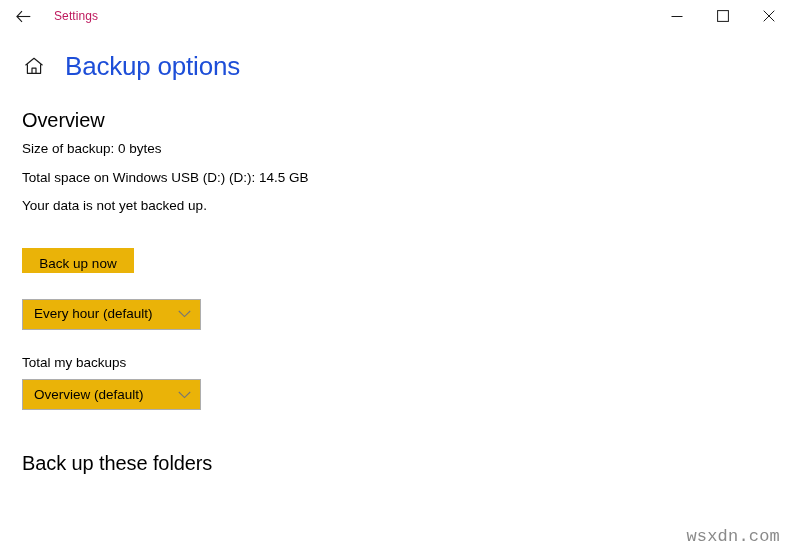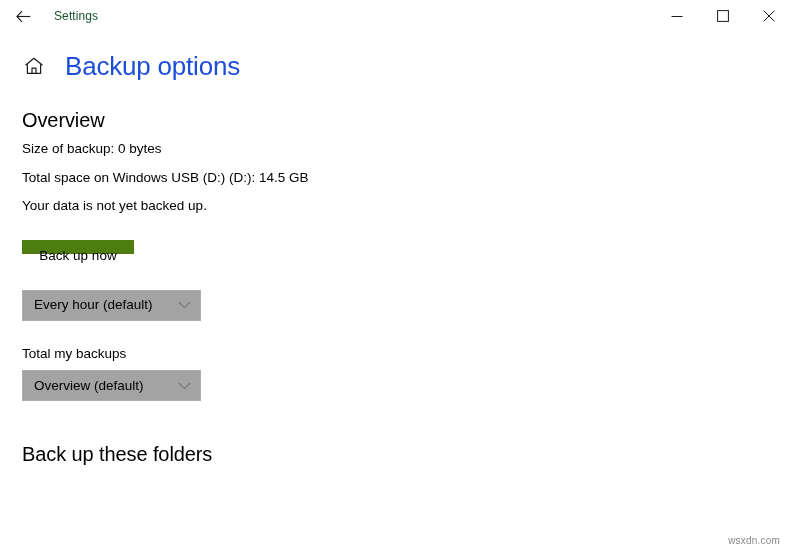--- a/index.html
+++ b/index.html
@@ -29,21 +29,21 @@
     display: flex;
     align-items: center;
     justify-content: center;
     cursor: pointer;
   }
   .back-button svg { display: block; }
   .titlebar-title {
     display: flex;
     align-items: center;
     font-size: 12px;
-    color: #14532d;
+    color: #be185d;
     letter-spacing: 0.1px;
     padding-left: 8px;
   }
   .titlebar-spacer { flex: 1; }
   .win-controls {
     display: flex;
     align-items: stretch;
   }
   .win-btn {
     width: 46px;
@@ -95,47 +95,47 @@
   .info-line {
     font-size: 13.5px;
     color: #000000;
     line-height: 1;
   }
   .info-line-1 { margin-top: 12px; }
   .info-line-2 { margin-top: 15px; }
   .info-line-3 { margin-top: 15px; }
 
   .backup-now-button {
-    margin-top: 27px;
+    margin-top: 35px;
     display: inline-block;
-    background: #4d7c0f;
+    background: #eab308;
     border: none;
     color: #000000;
     font-family: "Liberation Sans", sans-serif;
     font-size: 13.5px;
-    height: 14px;
+    height: 25px;
     min-width: 112px;
     padding: 0 16px;
     cursor: pointer;
     line-height: 31px;
     text-align: center;
   }
 
   .field-group { margin-top: 26px; }
   .field-label {
     font-size: 13.5px;
     color: #000000;
     line-height: 1;
     margin-bottom: 10px;
   }
   .dropdown {
     width: 179px;
     height: 31px;
     border: 1px solid #adadad;
-    background: #a3a3a3;
+    background: #eab308;
     display: flex;
     align-items: center;
     justify-content: space-between;
     padding: 0 9px 0 11px;
     box-sizing: border-box;
     cursor: pointer;
   }
   .dropdown-value {
     font-size: 13.5px;
     color: #000000;
@@ -171,23 +171,23 @@
     font-size: 13.5px;
     color: #000000;
     line-height: 1;
   }
 
   
   .watermark {
     position: absolute;
     right: 12px;
     bottom: 8px;
-    font-size: 10px;
+    font-size: 17px;
     color: #8a8a8a;
-    font-family: Liberation Sans, sans-serif;
+    font-family: Liberation Mono, monospace;
     letter-spacing: 0.2px;
   }
 </style>
 </head>
 <body>
 
 <div class="titlebar">
   <div class="back-button">
     <span>
       <svg width="15" height="13" viewBox="0 0 15 13" fill="none" stroke="#1a1a1a" stroke-width="1.1">

